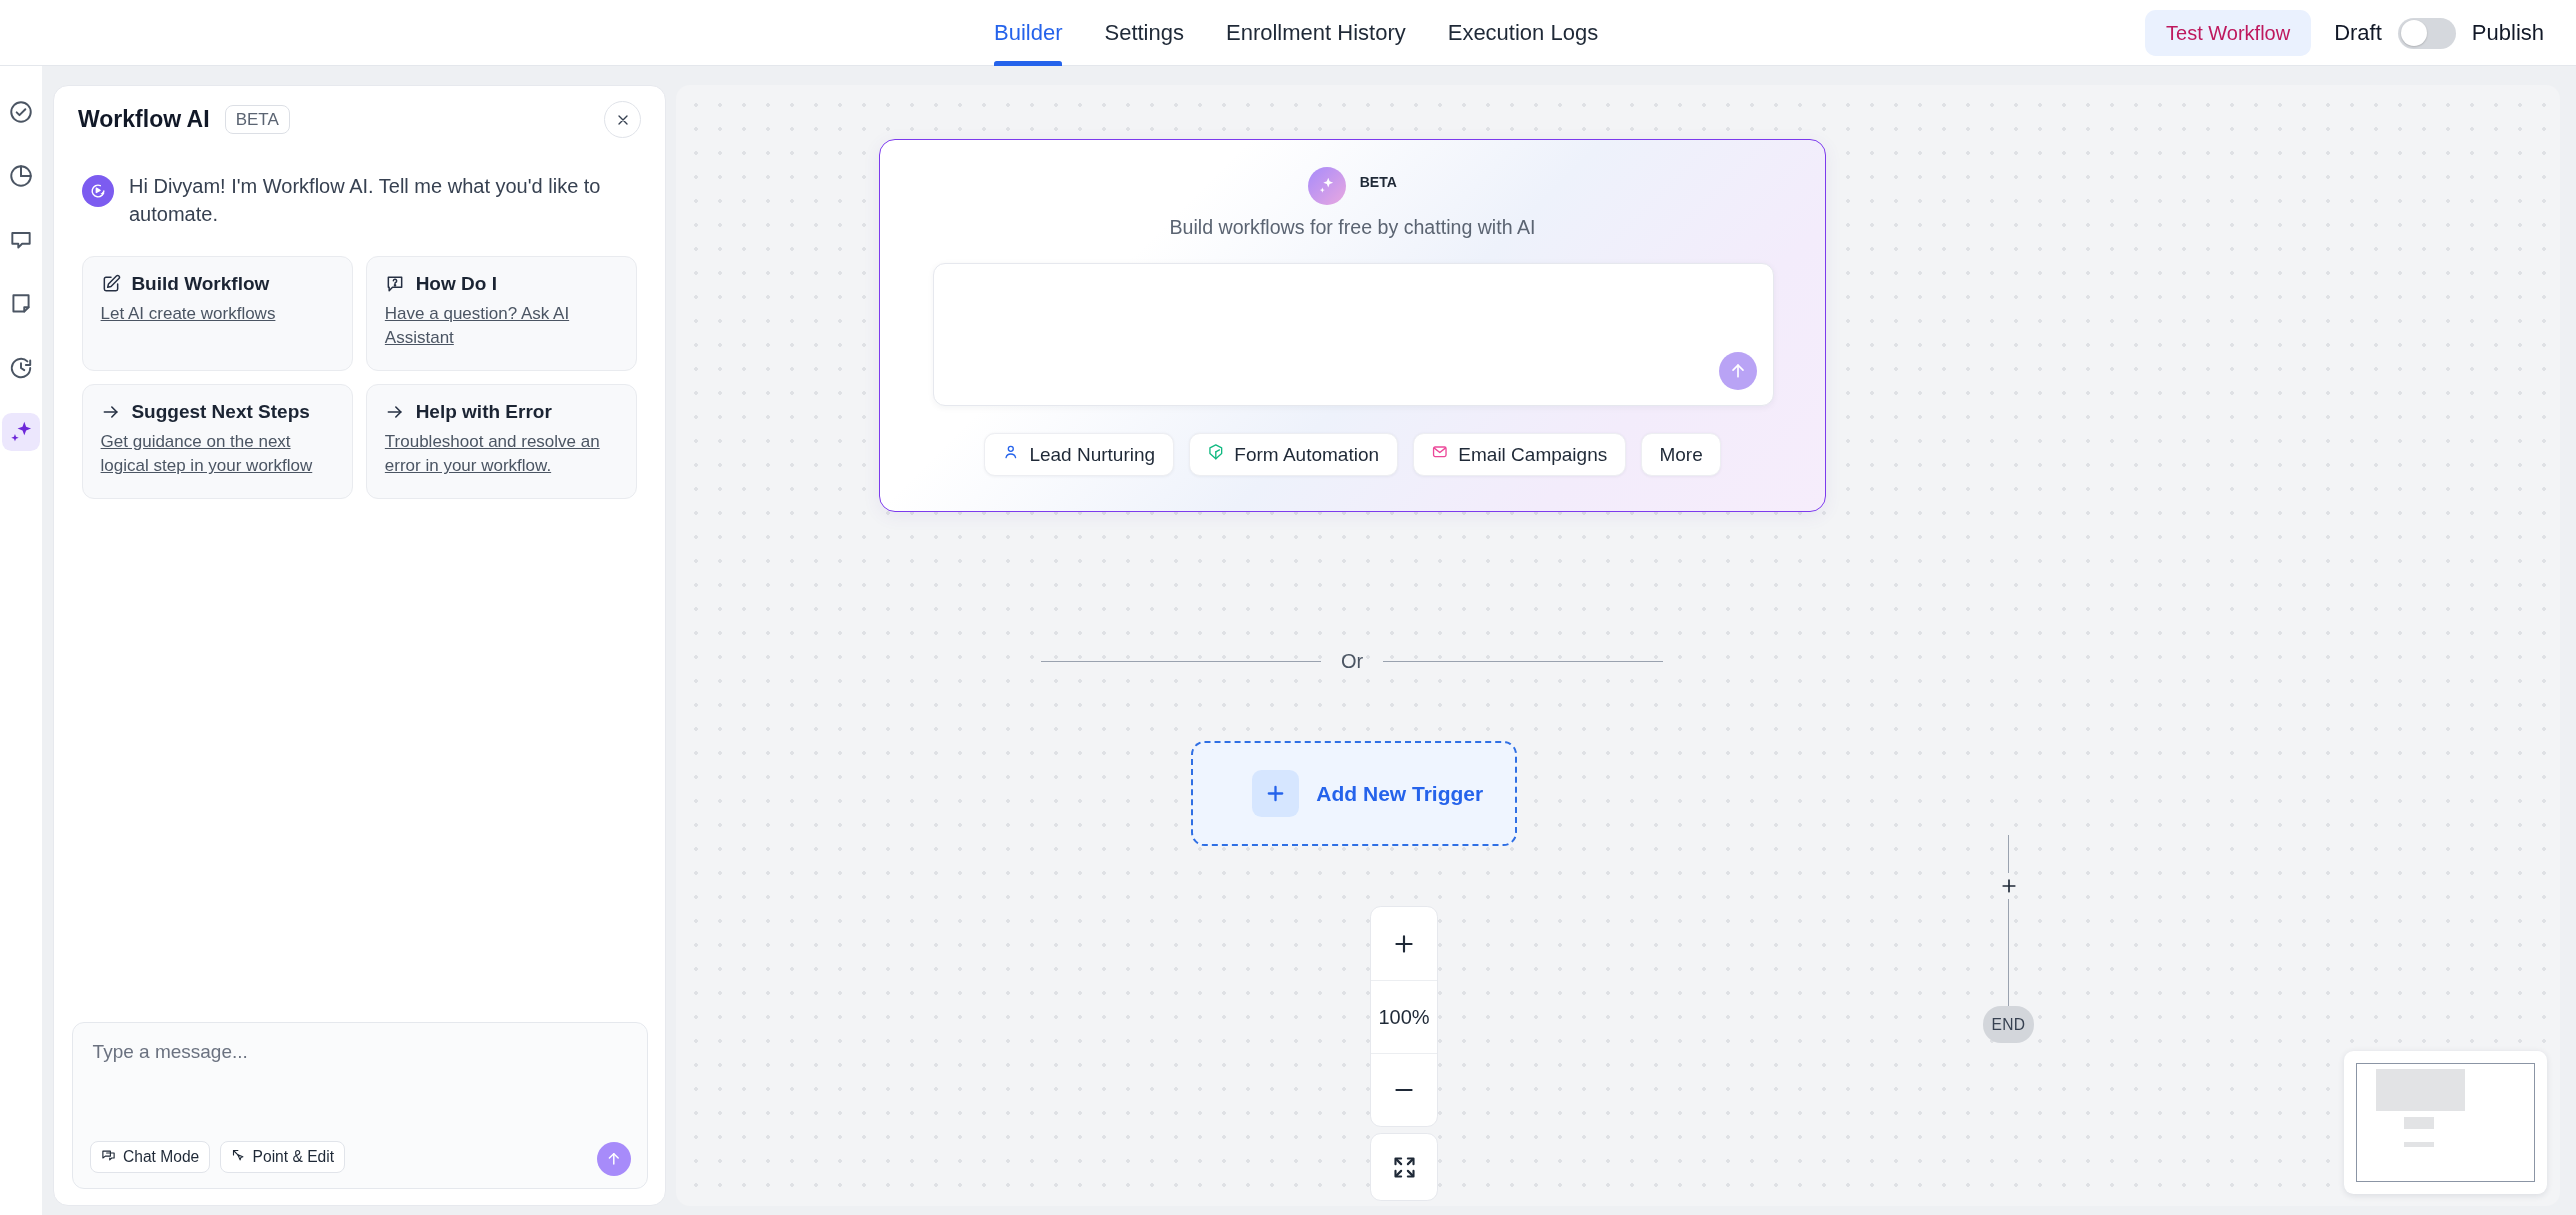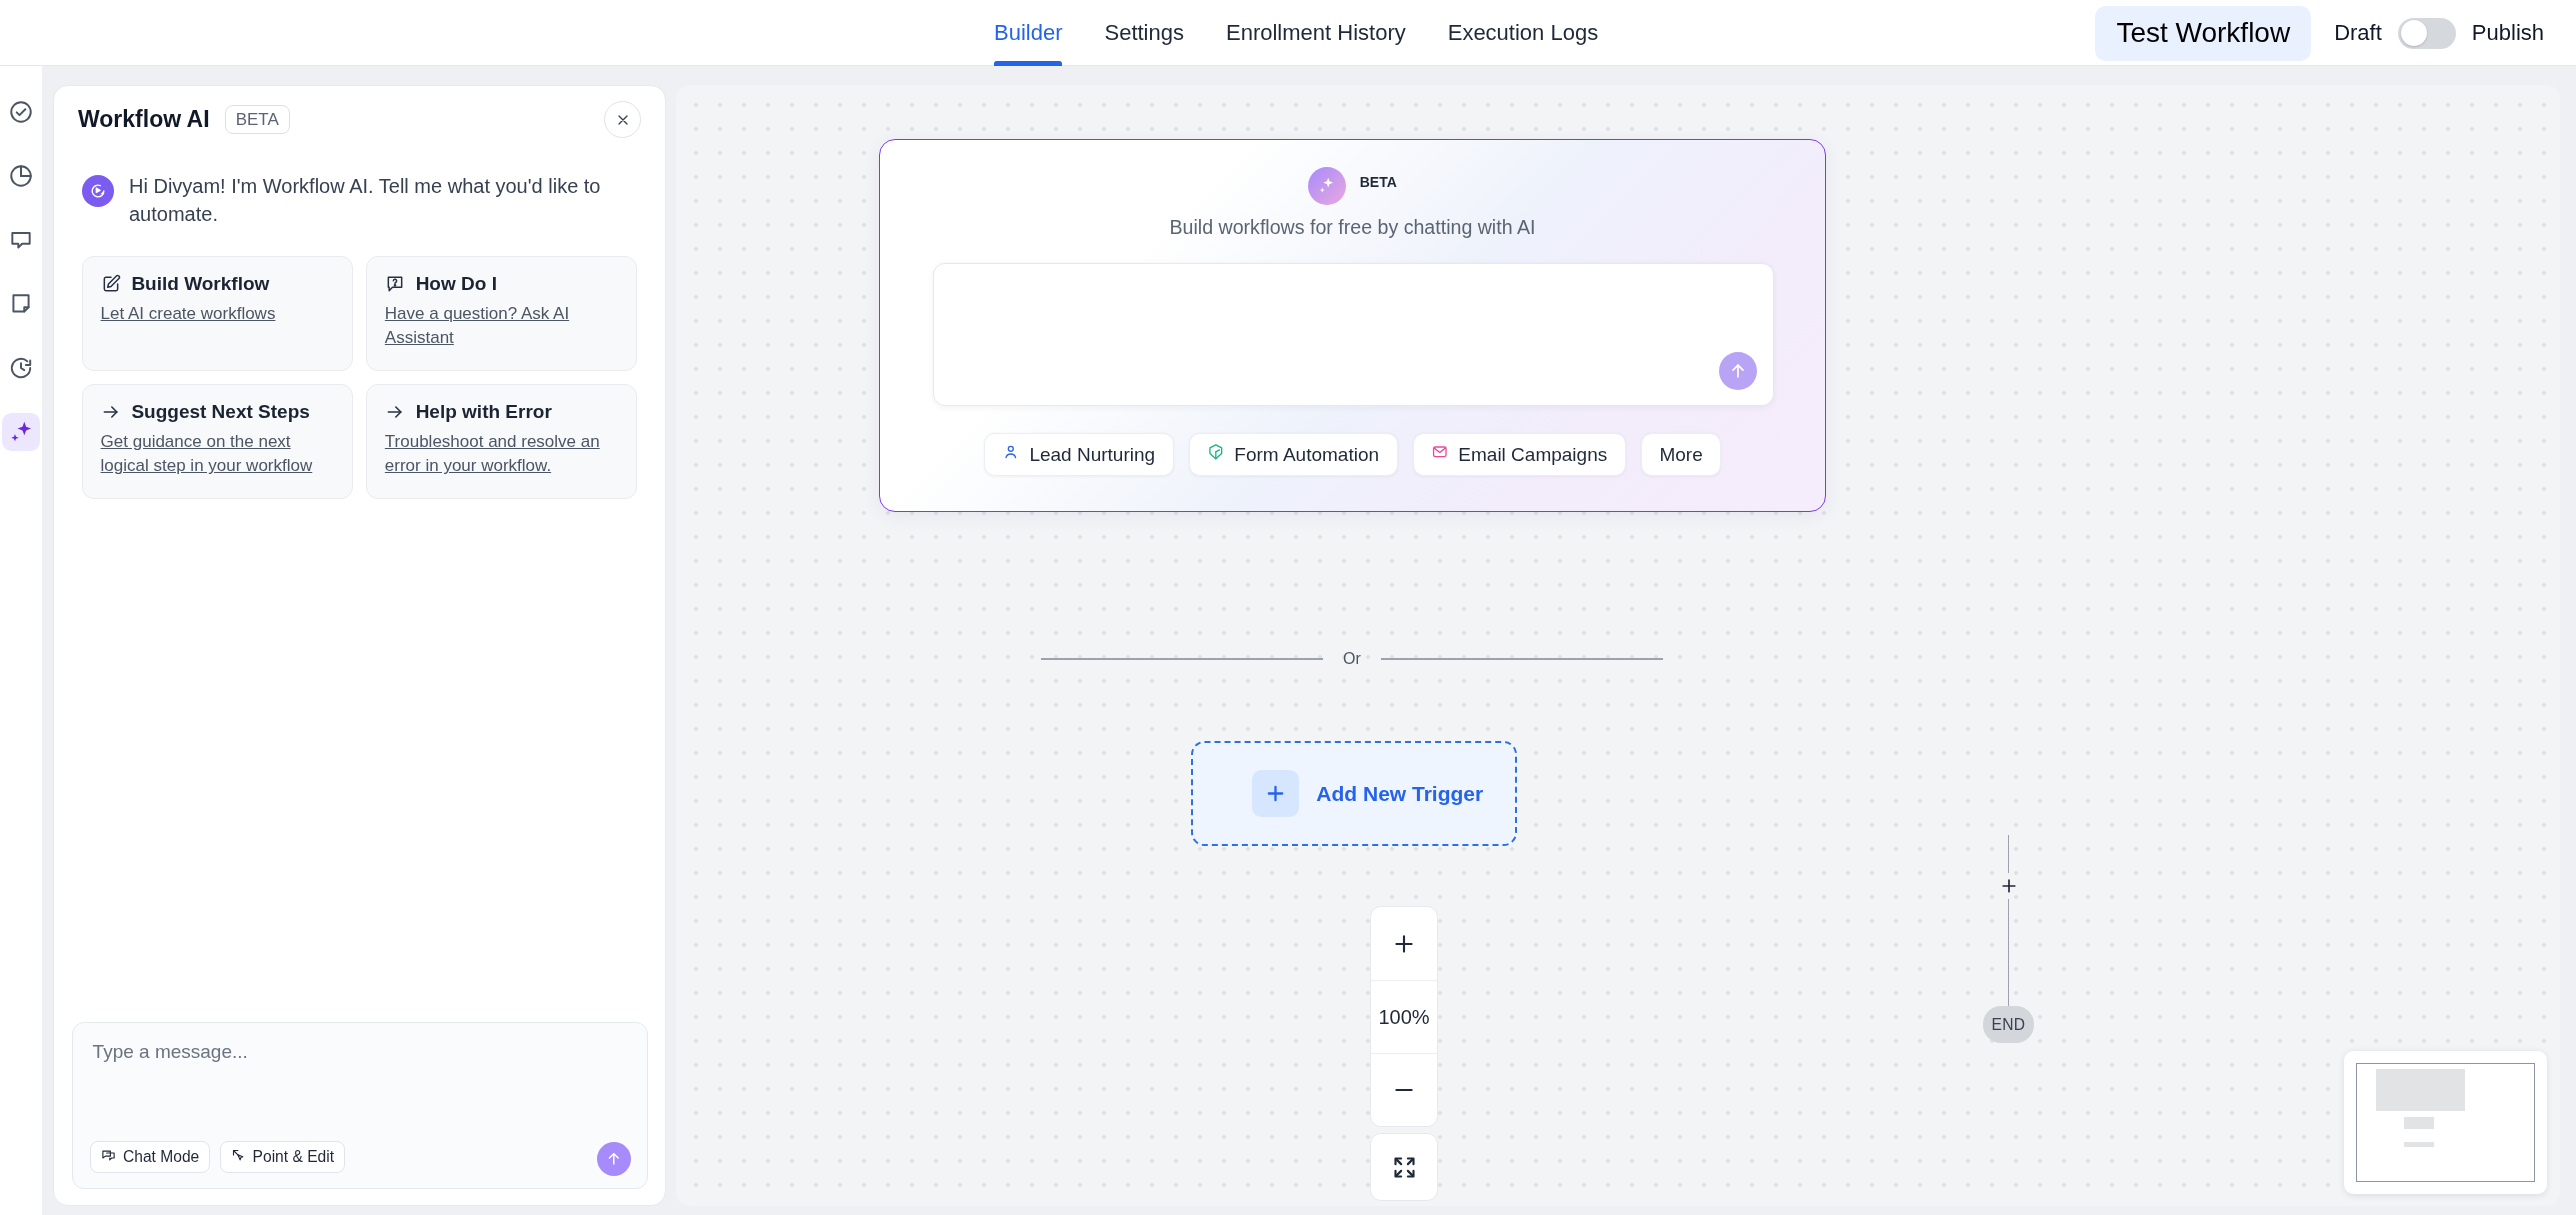--- a/index.html
+++ b/index.html
@@ -33,22 +33,22 @@
   .nav-tab.active::after {
     content: ""; position: absolute; left: 0; right: 0; bottom: 0;
     height: 4.7px; background: #2563eb; border-radius: 2.7px 2.7px 0 0;
   }
 
   .header-right {
     position: absolute; right: 32px; top: 0; height: 66px;
     display: flex; align-items: center; gap: 23px;
   }
   .test-workflow-btn {
-    background: #eaf1fe; color: #000000;
-    font-size: 28px; padding: 11.5px 21px;
+    background: #eaf1fe; color: #be185d;
+    font-size: 20px; padding: 11.5px 21px;
     border: none; border-radius: 10.8px; cursor: pointer;
     font-family: inherit; white-space: nowrap;
   }
   .publish-group { display: flex; align-items: center; gap: 16px; }
   .publish-label { font-size: 22px; color: #111827; white-space: nowrap; }
   .toggle {
     width: 58px; height: 31px; border-radius: 15.6px;
     background: #d5d8dd; position: relative; cursor: pointer;
     flex-shrink: 0;
   }
@@ -241,21 +241,21 @@
     white-space: nowrap;
     box-shadow: 0 0.7px 2.7px rgba(20,30,60,.05);
   }
 
   
   .or-row {
     position: absolute; left: 365px; top: 565px;
     width: 622px; display: flex; align-items: center; gap: 20px;
   }
   .or-line { flex: 1; height: 1.4px; background: #9aa2af; }
-  .or-text { font-size: 16px; color: #4b5563; }
+  .or-text { font-size: 20px; color: #4b5563; }
 
   
   .trigger-node {
     position: absolute; left: 515px; top: 656px;
     width: 326px; height: 105px;
     background: #eff5ff;
     border: 2px dashed #2f6fe4;
     border-radius: 13.5px;
     display: flex; align-items: center; gap: 17.6px;
     padding-left: 27px;

